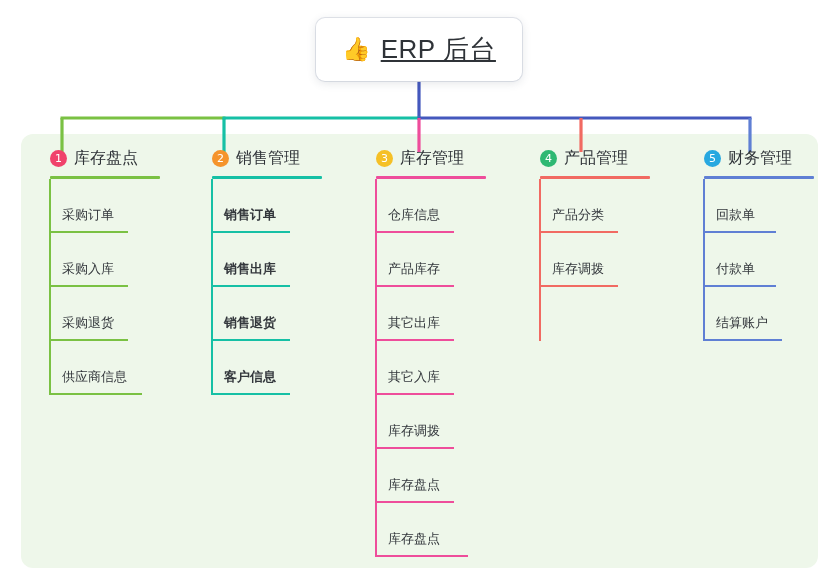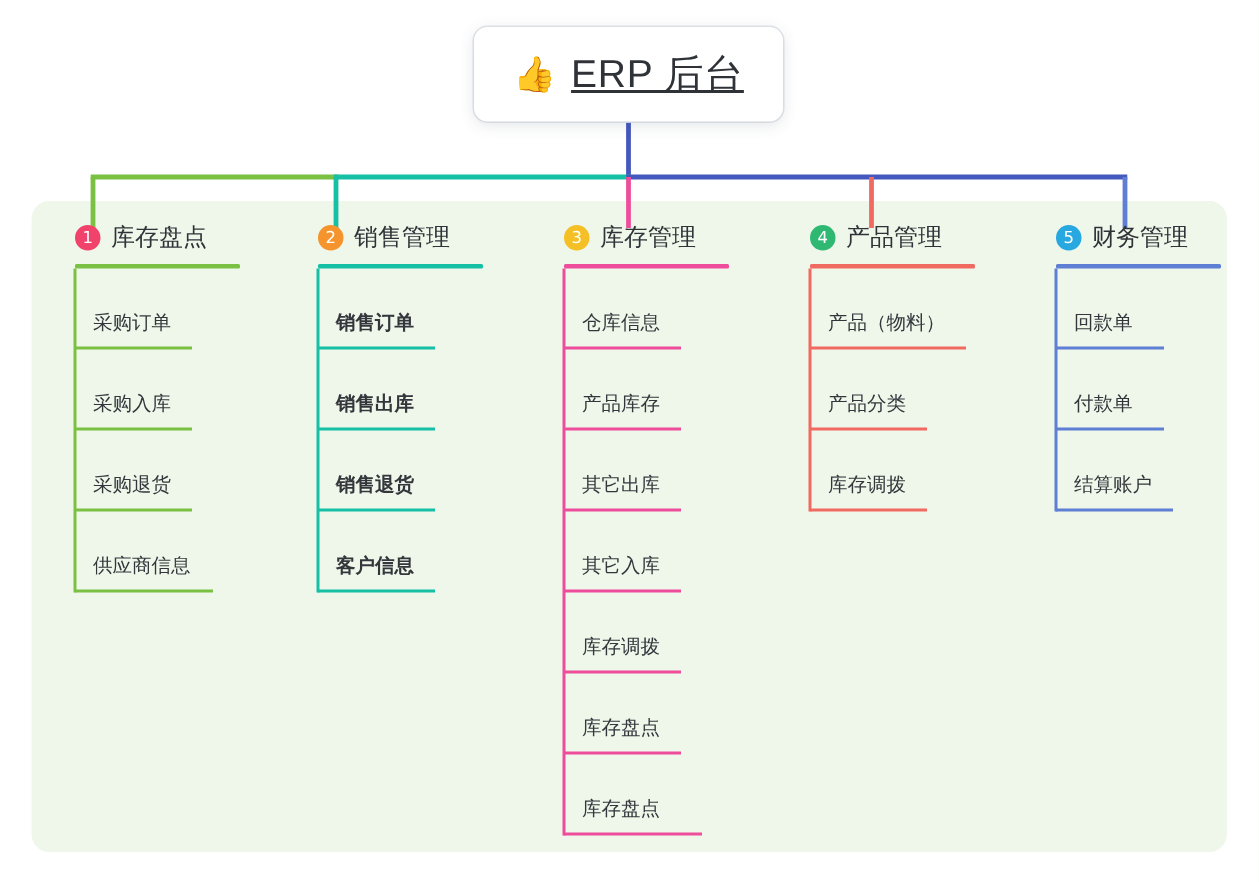--- a/index.html
+++ b/index.html
@@ -255,24 +255,20 @@
       </div>
       <div class="column" style="left: 526px;">
         <div class="col-head">
           <span class="badge" style="background: rgb(46, 184, 114);">4</span>
           <span class="col-title">产品管理</span>
         </div>
         <div class="head-rule" style="width: 110px; background: rgb(241, 106, 98); margin-left: 14px;"></div>
         <div style="position: relative;">
           <div class="spine" style="background: rgb(241, 106, 98); height: 162px;"></div>
           <div class="leaf">
-            <span class="leaf-label">产品（物料）</span>
-            <div class="leaf-rule" style="width: 104px; background: rgb(241, 106, 98);"></div>
-          </div>
-          <div class="leaf">
             <span class="leaf-label">产品分类</span>
             <div class="leaf-rule" style="width: 78px; background: rgb(241, 106, 98);"></div>
           </div>
           <div class="leaf">
             <span class="leaf-label">库存调拨</span>
             <div class="leaf-rule" style="width: 78px; background: rgb(241, 106, 98);"></div>
           </div>
         </div>
       </div>
       <div class="column" style="left: 690px;">

